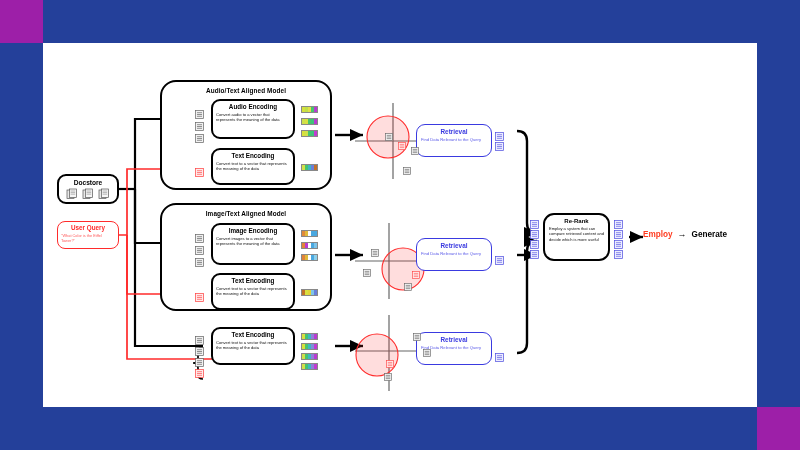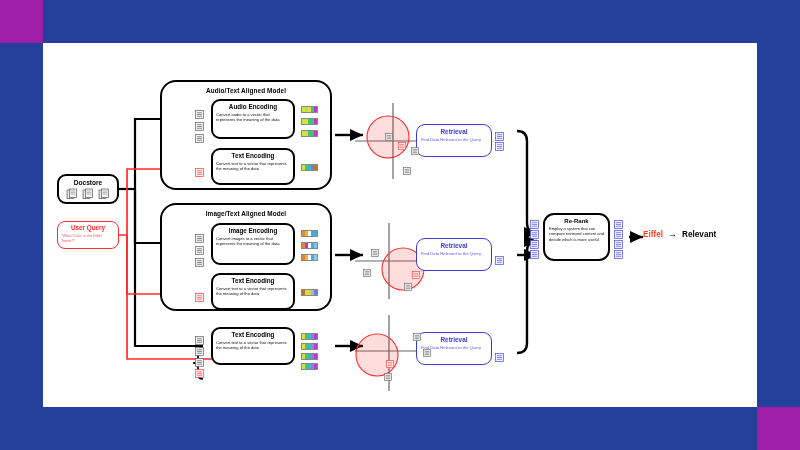--- a/index.html
+++ b/index.html
@@ -260,23 +260,23 @@
     <div class="r-title">Retrieval</div>
     <div class="r-body">Find Data Relevant to the Query</div>
   </div>
 
   <div class="node" id="rerank">
     <div class="rr-title">Re-Rank</div>
     <div class="rr-body">Employ a system that can compare retrieved content and decide which is more useful</div>
   </div>
 
   <div id="auggen">
-    <span class="aug">Eiffel</span>
+    <span class="aug">Employ</span>
     <span class="arr">→</span>
-    <span class="gen">Relevant</span>
+    <span class="gen">Generate</span>
   </div>
 
   <div id="dyn" style="position:absolute;left:0;top:0;width:714px;height:364px;">
       <div class="emb" style="left: 258px; top: 63px; border: 0.5px solid rgb(136, 136, 136);">
         <i style="background: rgb(214, 225, 60);"></i>
         <i style="background: rgb(191, 224, 74);"></i>
         <i style="background: rgb(226, 224, 74);"></i>
         <i style="background: rgb(71, 196, 110);"></i>
         <i style="background: rgb(185, 58, 209);"></i>
       </div>

